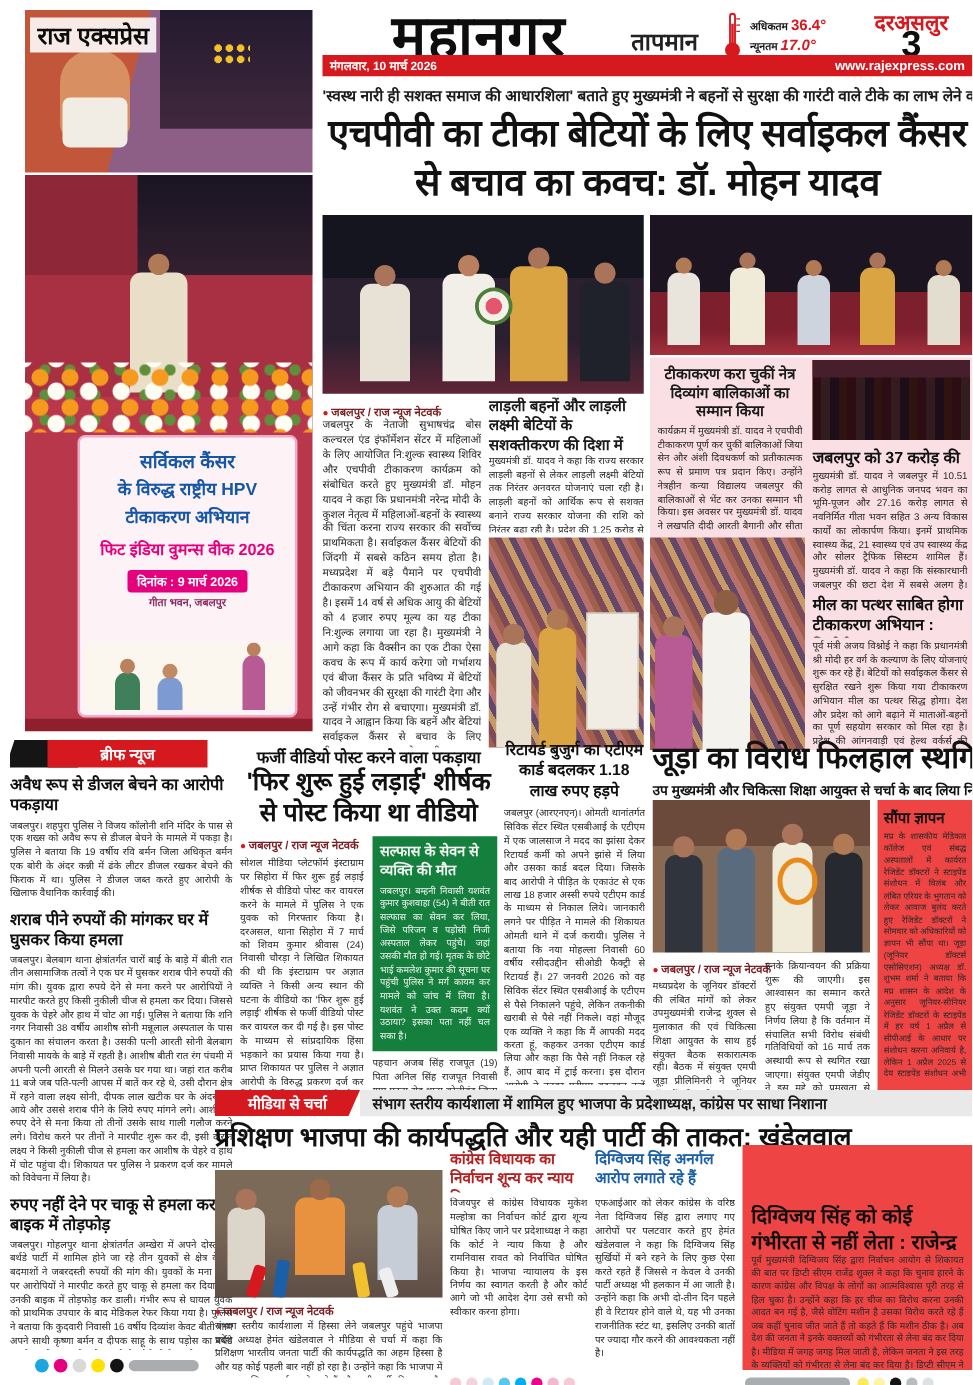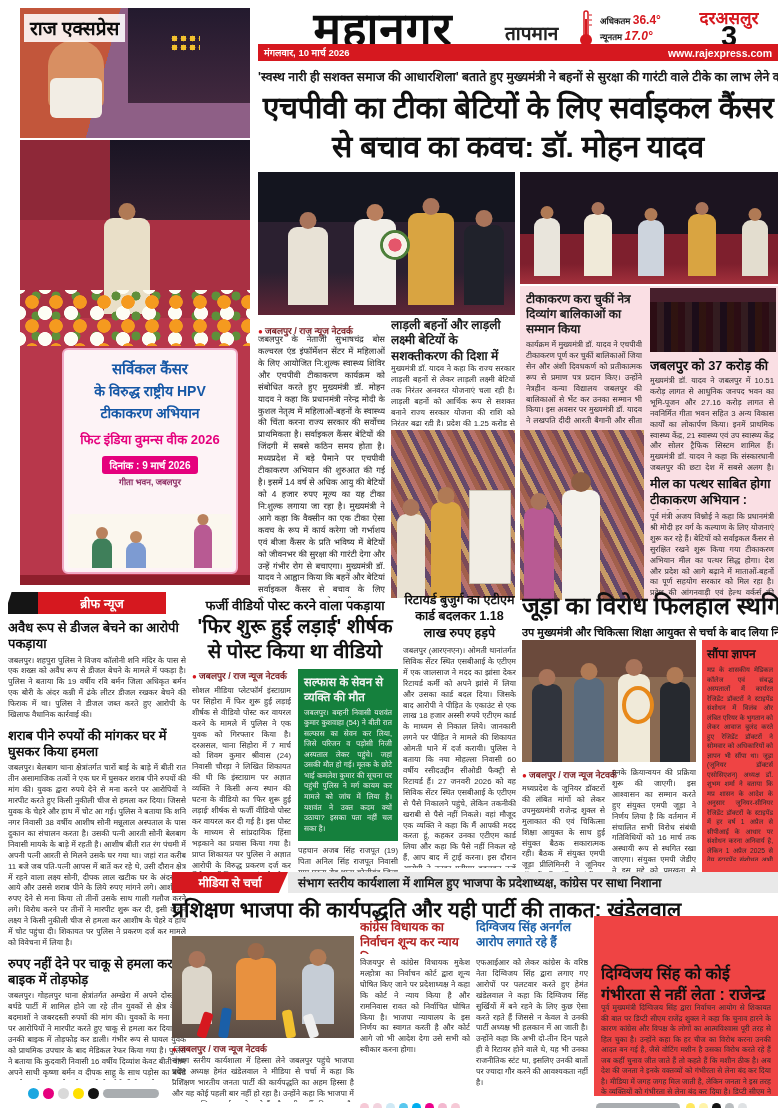--- a/index.html
+++ b/index.html
@@ -155,21 +155,21 @@
     <div class="abs" style="left:78px;top:60px;width:40px;height:92px;background:#f1ede4;border:1px solid #c9c2b4;"></div>
     <i class="person" style="left:6px;bottom:0;width:28px;height:84px;background:#e9e2d3;">
         <b style="background:#a9745a;"></b>
       </i>
     <i class="person" style="left:40px;bottom:0;width:30px;height:96px;background:#d9a441;">
         <b style="background:#b07a55;"></b>
       </i>
   </div>
 
   <div class="abs pinkpanel" style="left:520px;top:286px;width:258px;height:314px;">
-    <div class="abs subhead-col clip" style="left:6px;top:6px;width:116px;height:46px;font-size:12px;text-align:left;">टीकाकरण करा चुकीं नेत्र दिव्यांग बालिकाओं का सम्मान किया</div>
+    <div class="abs subhead-col clip" style="left:6px;top:6px;width:116px;height:46px;font-size:12px;text-align:center;">टीकाकरण करा चुकीं नेत्र दिव्यांग बालिकाओं का सम्मान किया</div>
     <div class="abs body-sm clip" style="left:6px;top:54px;width:116px;height:86px;">कार्यक्रम में मुख्यमंत्री डॉ. यादव ने एचपीवी टीकाकरण पूर्ण कर चुकीं बालिकाओं जिया सेन और अंशी दिवधकर्ण को प्रतीकात्मक रूप से प्रमाण पत्र प्रदान किए। उन्होंने नेत्रहीन कन्या विद्यालय जबलपुर की बालिकाओं से भेंट कर उनका सम्मान भी किया। इस अवसर पर मुख्यमंत्री डॉ. यादव ने लखपति दीदी आरती बैगानी और सीता गोंड को प्रशस्ति पत्र प्रदान किए।</div>
     <div class="abs photo crowdtex" style="left:0px;top:144px;width:124px;height:170px;">
       <i class="person" style="left:42px;bottom:0;width:38px;height:110px;background:#f4f2ec;">
           <b style="background:#8d5e43;width:20px;height:20px;top:-18px;"></b>
         </i>
       <i class="person" style="left:4px;bottom:0;width:30px;height:92px;background:#b85a93;">
           <b style="background:#a9745a;"></b>
         </i>
     </div>
 

